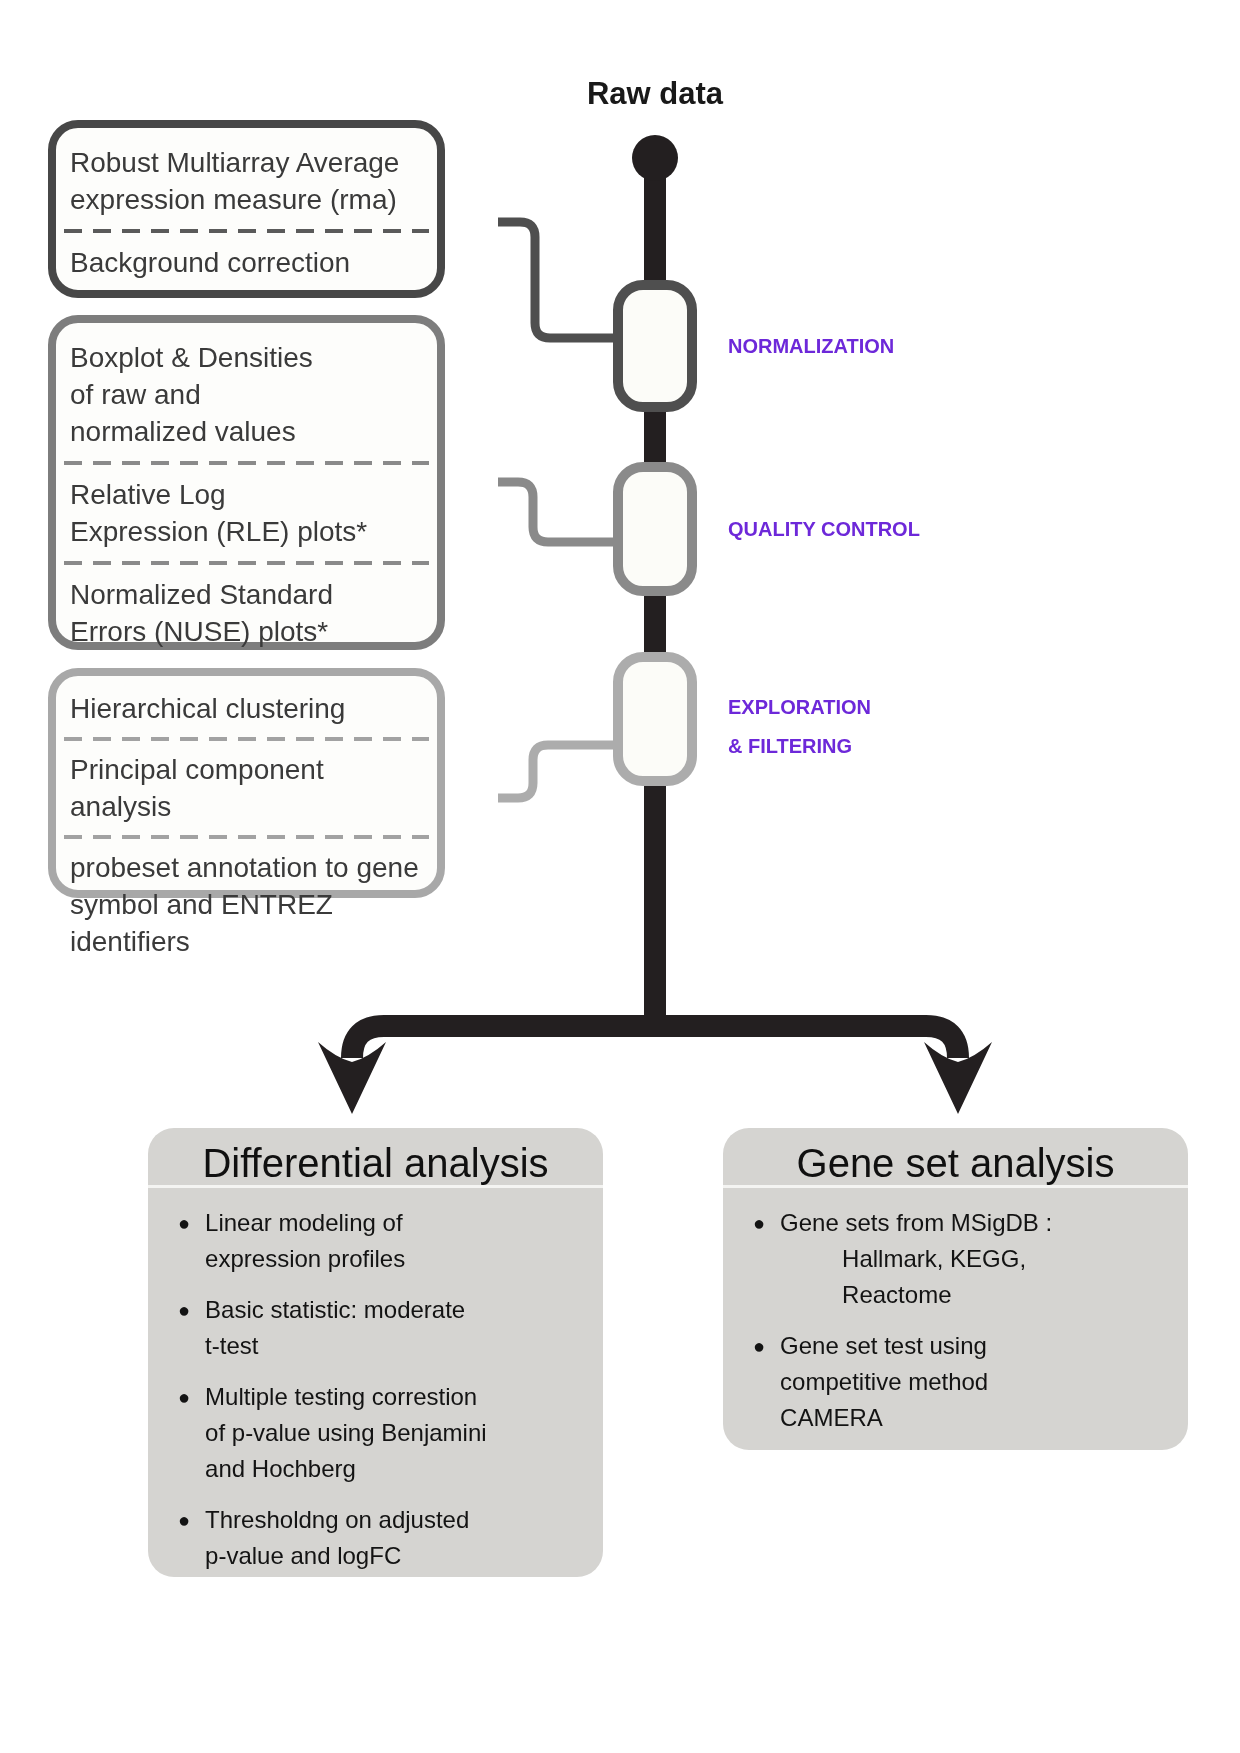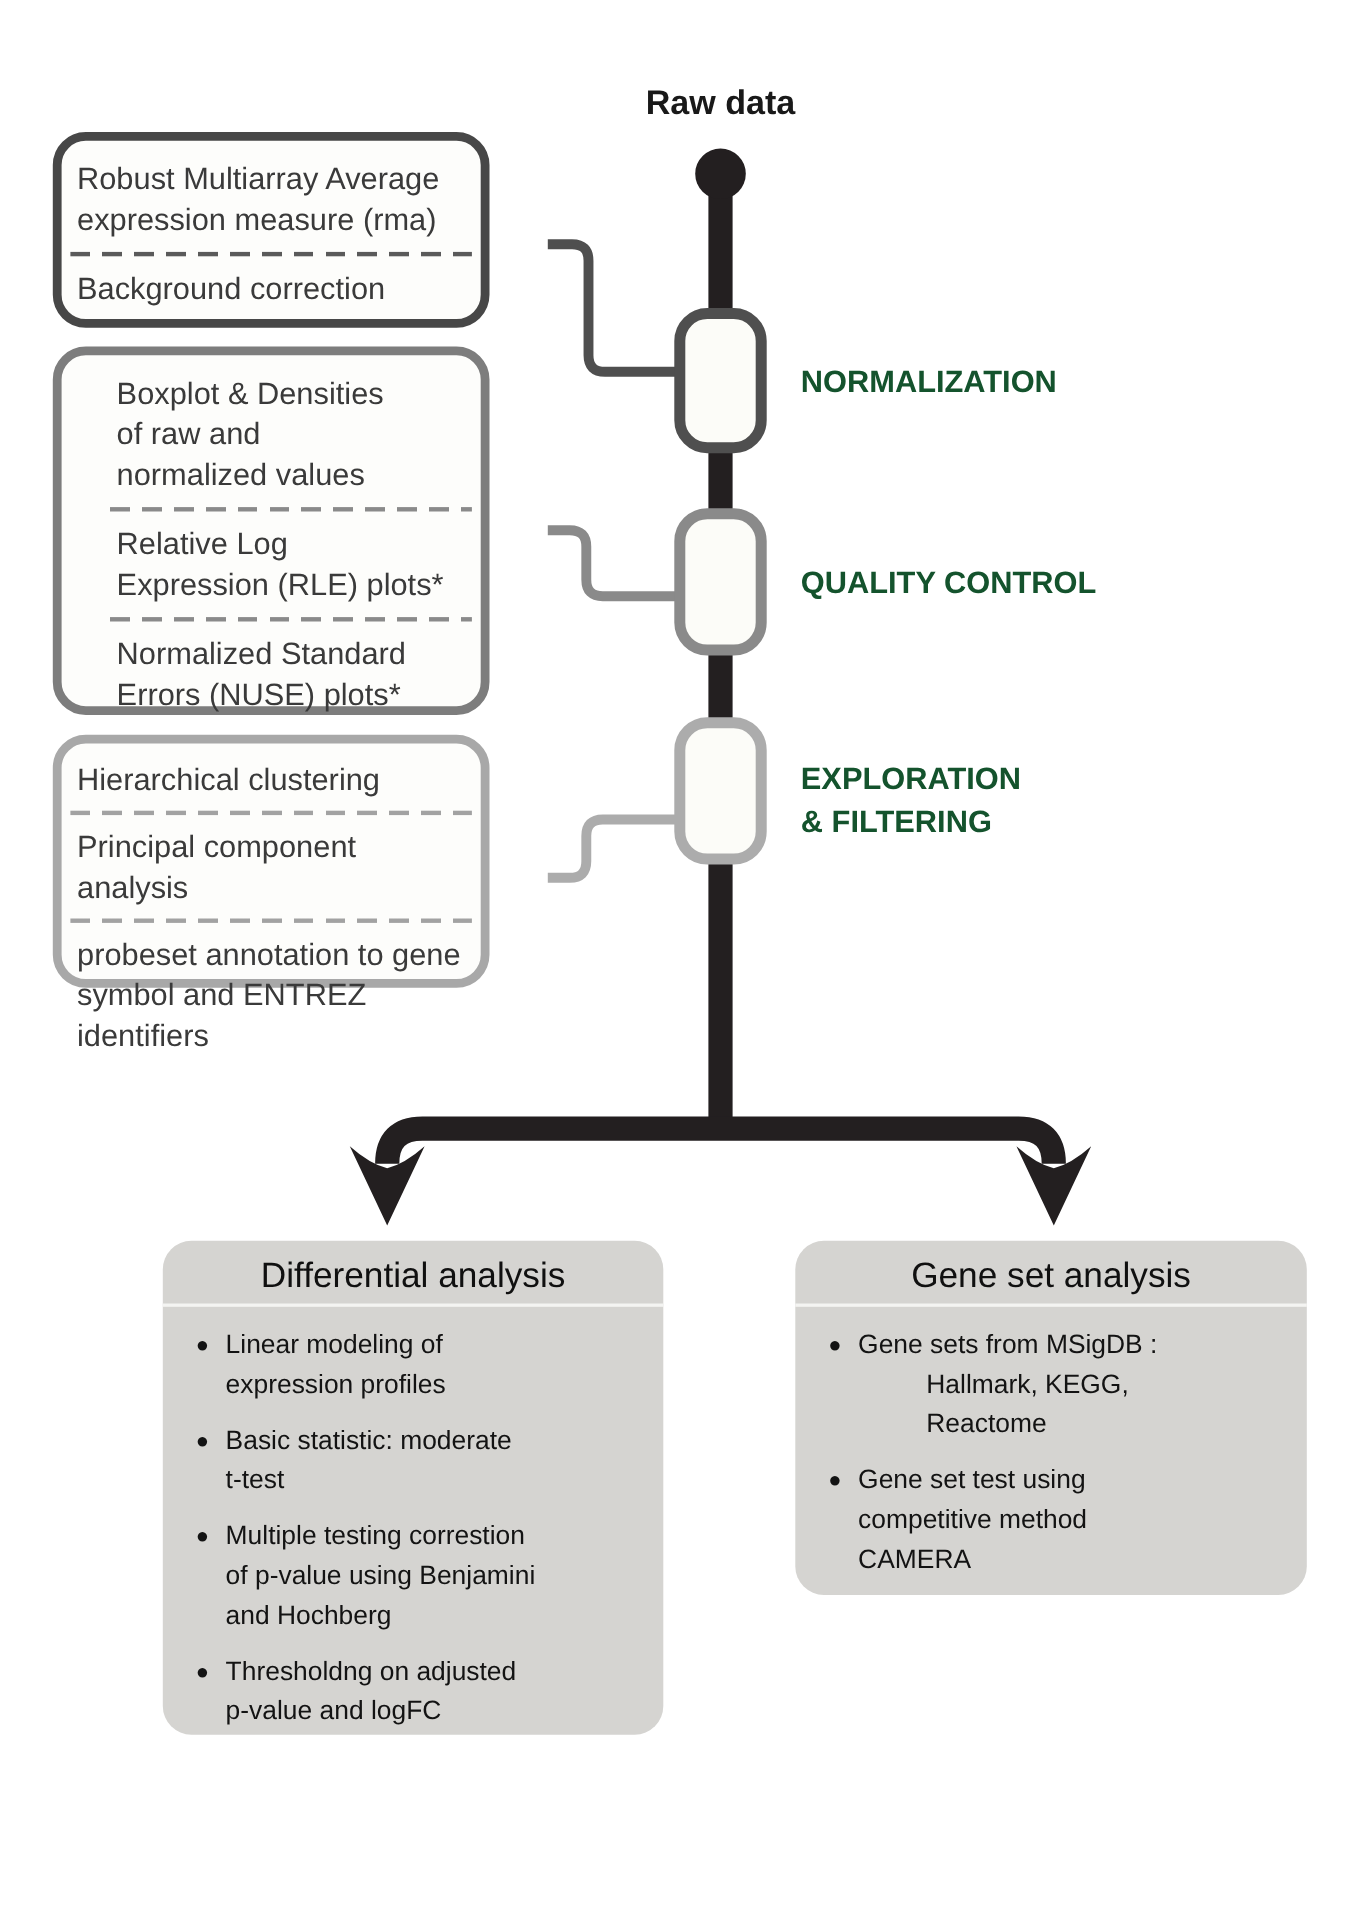--- a/index.html
+++ b/index.html
@@ -21,30 +21,30 @@
 
   
   .pill{position:absolute;left:613px;width:84px;background:#fcfcf8;
         border-radius:30px;box-sizing:border-box;z-index:3;}
   .pill.p1{top:280px;height:132px;border:10px solid #4f4f4f;}
   .pill.p2{top:462px;height:134px;border:10px solid #8a8a8a;}
   .pill.p3{top:652px;height:134px;border:10px solid #acacac;}
 
   .raw-data{position:absolute;left:505px;top:76px;width:300px;text-align:center;
             font-size:31px;font-weight:bold;color:#191919;z-index:4;}
-  .stage-label{position:absolute;left:728px;font-weight:bold;font-size:28px;
-               color:#14532d;line-height:39px;z-index:4;}
+  .stage-label{position:absolute;left:728px;font-weight:bold;font-size:20px;
+               color:#6d28d9;line-height:39px;z-index:4;}
   .sl1{top:327px;} .sl2{top:510px;} .sl3{top:688px;}
 
   
   .abox{position:absolute;background:#d5d4d1;border-radius:26px;color:#131313;
         box-sizing:border-box;z-index:2;}
   .abox.left{left:148px;top:1128px;width:455px;height:449px;}
   .abox.right{left:723px;top:1128px;width:465px;height:322px;}
-  .abox-title{text-align:center;font-size:32px;padding-top:13px;height:44px;color:#101010;}
+  .abox-title{text-align:center;font-size:40px;padding-top:13px;height:44px;color:#101010;}
   .abox-sep{height:3px;background:#f4f4f2;}
   .bullets{padding:2px 14px 0 30px;}
   .bullet{display:flex;margin-top:15px;align-items:flex-start;}
   .bdot{font-size:20px;line-height:36px;margin-right:15px;flex:none;color:#131313;}
   .blines{font-size:24px;line-height:36px;}
   .bsub{margin-left:62px;}
 </style>
 </head>
 <body>
 
@@ -73,21 +73,21 @@
     <div class="srow">
       <div>Robust Multiarray Average</div>
       <div>expression measure (rma)</div>
     </div>
     <div class="sdash"></div>
     <div class="srow">
       <div>Background correction</div>
     </div>
   </div>
 
-  <div class="stage-box b2" style="top:315px;height:335px;padding-left:36px;">
+  <div class="stage-box b2" style="top:315px;height:335px;">
     <div class="srow">
       <div>Boxplot &amp; Densities</div>
       <div>of raw and</div>
       <div>normalized values</div>
     </div>
     <div class="sdash"></div>
     <div class="srow">
       <div>Relative Log</div>
       <div>Expression (RLE) plots*</div>
     </div>

